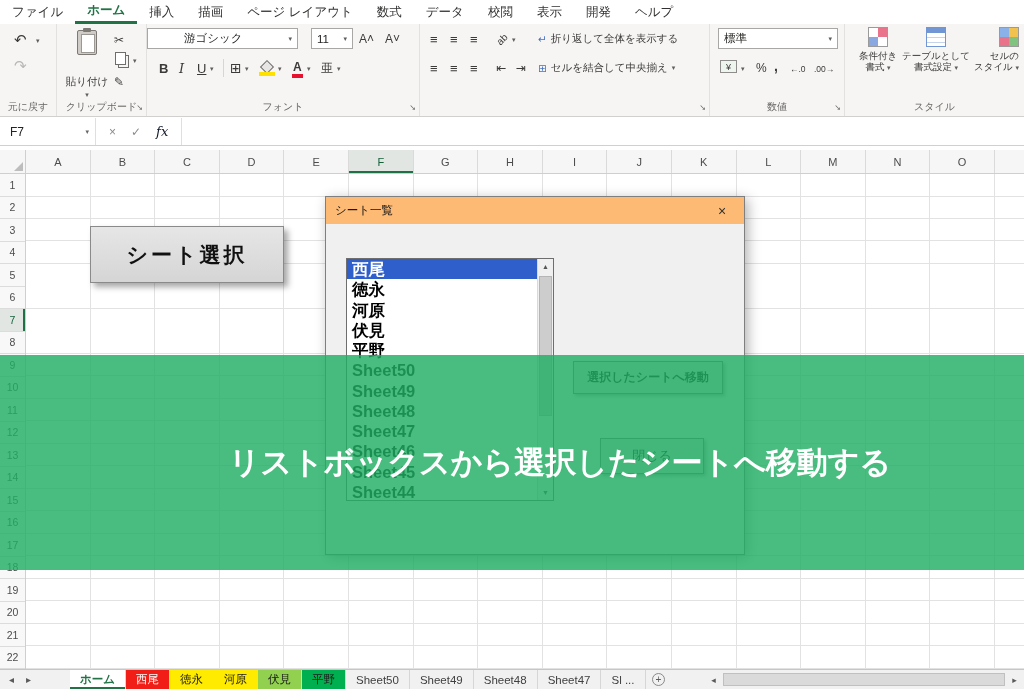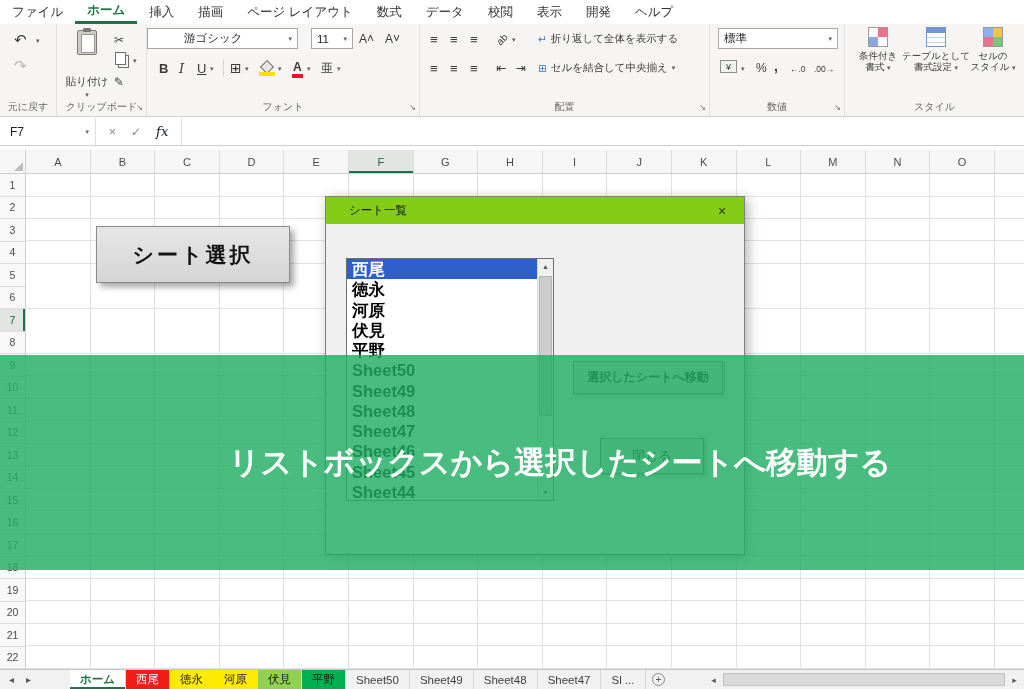--- a/index.html
+++ b/index.html
@@ -63,25 +63,25 @@
   .col-h { width:64.6px; flex:0 0 64.6px; border-right:1px solid #dadada; display:flex; align-items:center; justify-content:center; font-size:11px; color:#4c4c4c; }
   .col-h.sel { background:#e1e6e2; color:#16613a; box-shadow:inset 0 -2px 0 #1e7145; }
   .row-headers { position:absolute; top:174px; left:0; width:26px; height:495px; background:#f8f8f8; border-right:1px solid #cfcfcf; display:flex; flex-direction:column; }
   .row-h { height:22.5px; flex:0 0 22.5px; display:flex; align-items:center; justify-content:center; font-size:10.5px; color:#4c4c4c; border-bottom:1px solid #dcdcdc; }
   .row-h.sel { background:#e1e6e2; color:#16613a; box-shadow:inset -2px 0 0 #1e7145; }
   .grid-area { position:absolute; left:26px; top:174px; right:0; height:495px; background-image:
       repeating-linear-gradient(to right, transparent 0 63.6px, #e2e2e2 63.6px 64.6px),
       repeating-linear-gradient(to bottom, transparent 0 21.5px, #e2e2e2 21.5px 22.5px); }
 
   
-  .sheet-select-btn { position:absolute; left:96px; top:226px; width:194px; height:57px; background:linear-gradient(#e6e6e6,#d5d5d5); border:1px solid #8a8a8a; box-shadow:4px 4px 6px rgba(0,0,0,0.35); font-size:21px; font-weight:bold; letter-spacing:3px; color:#111; display:flex; align-items:center; justify-content:center; z-index:5; }
+  .sheet-select-btn { position:absolute; left:90px; top:226px; width:194px; height:57px; background:linear-gradient(#e6e6e6,#d5d5d5); border:1px solid #8a8a8a; box-shadow:4px 4px 6px rgba(0,0,0,0.35); font-size:21px; font-weight:bold; letter-spacing:3px; color:#111; display:flex; align-items:center; justify-content:center; z-index:5; }
 
   
   .userform { position:absolute; left:325px; top:196px; width:420px; height:359px; background:#f0f0f0; border:1px solid #7f7f7f; box-shadow:3px 3px 12px rgba(0,0,0,0.3); z-index:20; }
-  .uf-titlebar { height:27px; background:#84cc16; display:flex; align-items:center; padding-left:23px; font-size:11.5px; color:#111; }
+  .uf-titlebar { height:27px; background:#fdba74; display:flex; align-items:center; padding-left:9px; font-size:11.5px; color:#111; }
   .uf-x { margin-left:auto; width:44px; height:27px; display:flex; align-items:center; justify-content:center; font-size:14px; color:#333; }
   .uf-listbox { position:absolute; left:20px; top:61px; width:208px; height:243px; background:#fff; border:1px solid #6e6e6e; overflow:hidden; }
   .lb-items { position:absolute; left:0; top:0; right:16px; bottom:0; overflow:hidden; }
   .lb-item { height:20.25px; line-height:20.5px; padding-left:5px; font-weight:bold; font-size:16.5px; color:#000; white-space:nowrap; overflow:hidden; }
   .lb-item.sel { background:#2e5fcb; color:#fff; }
   .lb-scroll { position:absolute; right:0; top:0; width:16px; bottom:0; background:#f0f0f0; border-left:1px solid #d9d9d9; }
   .sb-btn { position:absolute; left:0; right:0; height:15px; display:flex; align-items:center; justify-content:center; font-size:7px; color:#555; }
   .sb-up { top:0; } .sb-down { bottom:0; }
   .sb-thumb { position:absolute; left:1px; right:1px; top:17px; height:140px; background:#cdcdcd; border:1px solid #b5b5b5; }
   .uf-btn { position:absolute; background:#dcdcdc; border:1px solid #7a7a7a; box-shadow:2px 2px 3px rgba(0,0,0,0.28); display:flex; align-items:center; justify-content:center; font-size:12px; color:#111; white-space:nowrap; }
@@ -223,21 +223,20 @@
       <span class="tool" style="left:10px;top:34px;font-size:13px;">≡</span>
       <span class="tool" style="left:30px;top:34px;font-size:13px;">≡</span>
       <span class="tool" style="left:50px;top:34px;font-size:13px;">≡</span>
       <span class="tool" style="left:76px;top:34px;font-size:12px;">⇤</span>
       <span class="tool" style="left:96px;top:34px;font-size:12px;">⇥</span>
       <div class="txt-btn" style="left:118px;top:37px;">
         <span style="color:#4472c4;">⊞</span>
         <span>セルを結合して中央揃え</span>
         <span class="crt" style="position:static;">▾</span>
       </div>
-      <div class="rgroup-label">配置</div>
       <span class="launcher">↘</span>
     </div>
 
     <div class="rgroup" style="left:710px;width:135px;">
       <div class="combo" style="left:8px;top:4px;width:120px;">
         <span>標準</span>
         <span class="caret">▾</span>
       </div>
       <span class="tool" style="left:10px;top:36px;width:17px;height:13px;border:1px solid #8f8d8b;font-size:9px;background:#eef4ee;">¥</span>
       <span class="crt" style="left:31px;top:41px;">▾</span>
@@ -253,21 +252,21 @@
       <div class="big-btn" style="left:6px;width:54px;">
         <span class="style-icon icon-condfmt"></span>
         <span class="txt">条件付き</span>
         <span class="txt"><span>書式</span> <span class="crt" style="position:static;">▾</span></span>
       </div>
       <div class="big-btn" style="left:62px;width:58px;">
         <span class="style-icon icon-tablefmt"></span>
         <span class="txt">テーブルとして</span>
         <span class="txt"><span>書式設定</span> <span class="crt" style="position:static;">▾</span></span>
       </div>
-      <div class="big-btn" style="left:122px;width:52px;">
+      <div class="big-btn" style="left:122px;width:52px;align-items:flex-end;">
         <span class="style-icon icon-cellstyles"></span>
         <span class="txt">セルの</span>
         <span class="txt"><span>スタイル</span> <span class="crt" style="position:static;">▾</span></span>
       </div>
       <div class="rgroup-label">スタイル</div>
     </div>
   </div>
 
   <div class="formula-bar">
     <div class="name-box">

